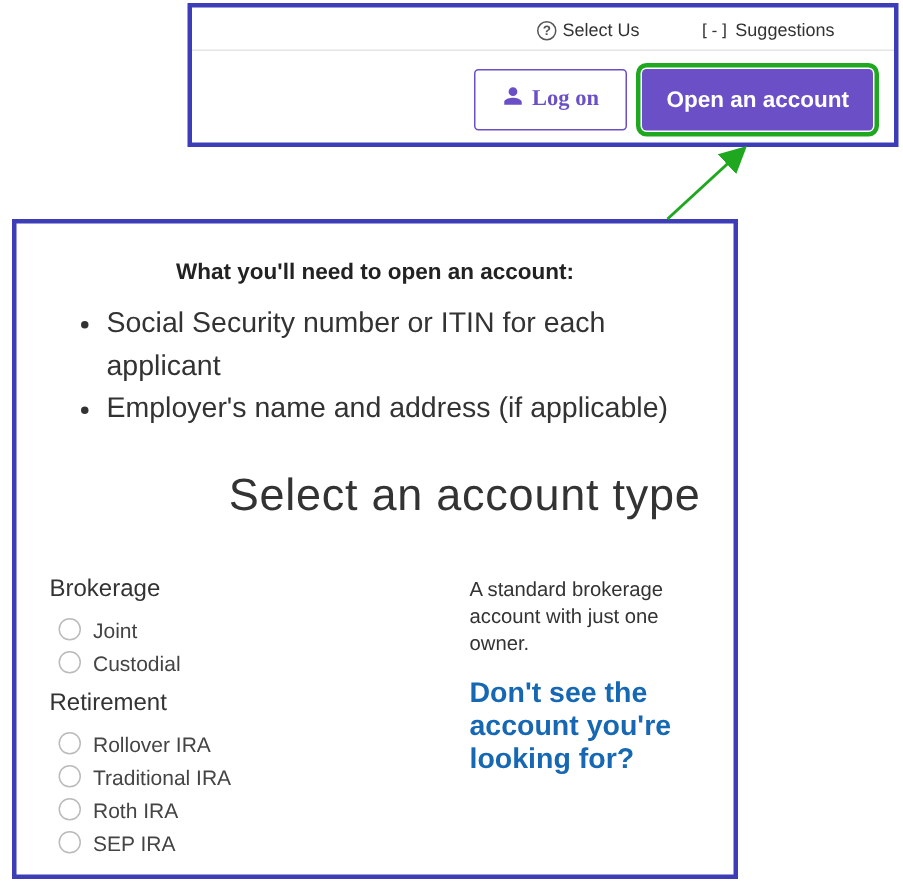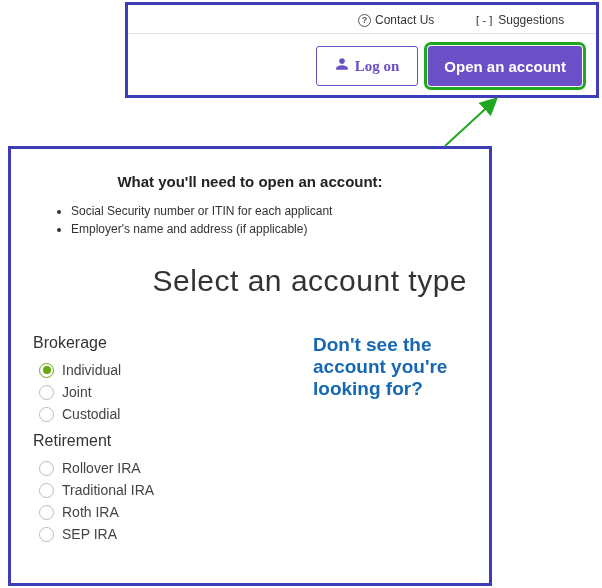--- a/index.html
+++ b/index.html
@@ -78,21 +78,21 @@
   .need-title {
     text-align: center;
     font-size: 15px;
     font-weight: 700;
     color: #222;
     margin-bottom: 12px;
   }
   .need-list {
     list-style: disc;
     padding-left: 38px;
-    font-size: 12px;
+    font-size: 19px;
     color: #333;
     line-height: 1.5;
     margin-bottom: 26px;
   }
   .select-title {
     text-align: right;
     font-size: 30px;
     font-weight: 300;
     color: #333;
     letter-spacing: 0.5px;
@@ -116,21 +116,21 @@
   }
   .group2 { margin-top: 10px; }
 </style>
 </head>
 <body>
 
 <div class="top-panel">
   <div class="top-links">
     <div class="top-link">
       <span class="q-icon">?</span>
-      <span>Contact Us</span>
+      <span>Select Us</span>
     </div>
     <div class="top-link">
       <span class="br-icon">[-]</span>
       <span>Suggestions</span>
     </div>
   </div>
   <div class="btn-row">
     <button class="btn-logon">
       <span class="person-icon">
         <svg viewBox="0 0 24 24">
@@ -161,24 +161,20 @@
   <ul class="need-list">
     <li>Social Security number or ITIN for each applicant</li>
     <li>Employer's name and address (if applicable)</li>
   </ul>
   <div class="select-title">Select an account type</div>
 
   <div class="cols">
     <div class="col-left">
       <div class="group-title">Brokerage</div>
       <div class="radio-row">
-        <span class="radio selected"></span>
-        <span>Individual</span>
-      </div>
-      <div class="radio-row">
         <span class="radio"></span>
         <span>Joint</span>
       </div>
       <div class="radio-row">
         <span class="radio"></span>
         <span>Custodial</span>
       </div>
 
       <div class="group-title group2">Retirement</div>
       <div class="radio-row">
@@ -193,16 +189,17 @@
         <span class="radio"></span>
         <span>Roth IRA</span>
       </div>
       <div class="radio-row">
         <span class="radio"></span>
         <span>SEP IRA</span>
       </div>
     </div>
 
     <div class="col-right">
+      <p>A standard brokerage account with just one owner.</p>
       <span class="help-link">Don't see the account you're looking for?</span>
     </div>
   </div>
 </div>
 
 </body></html>

